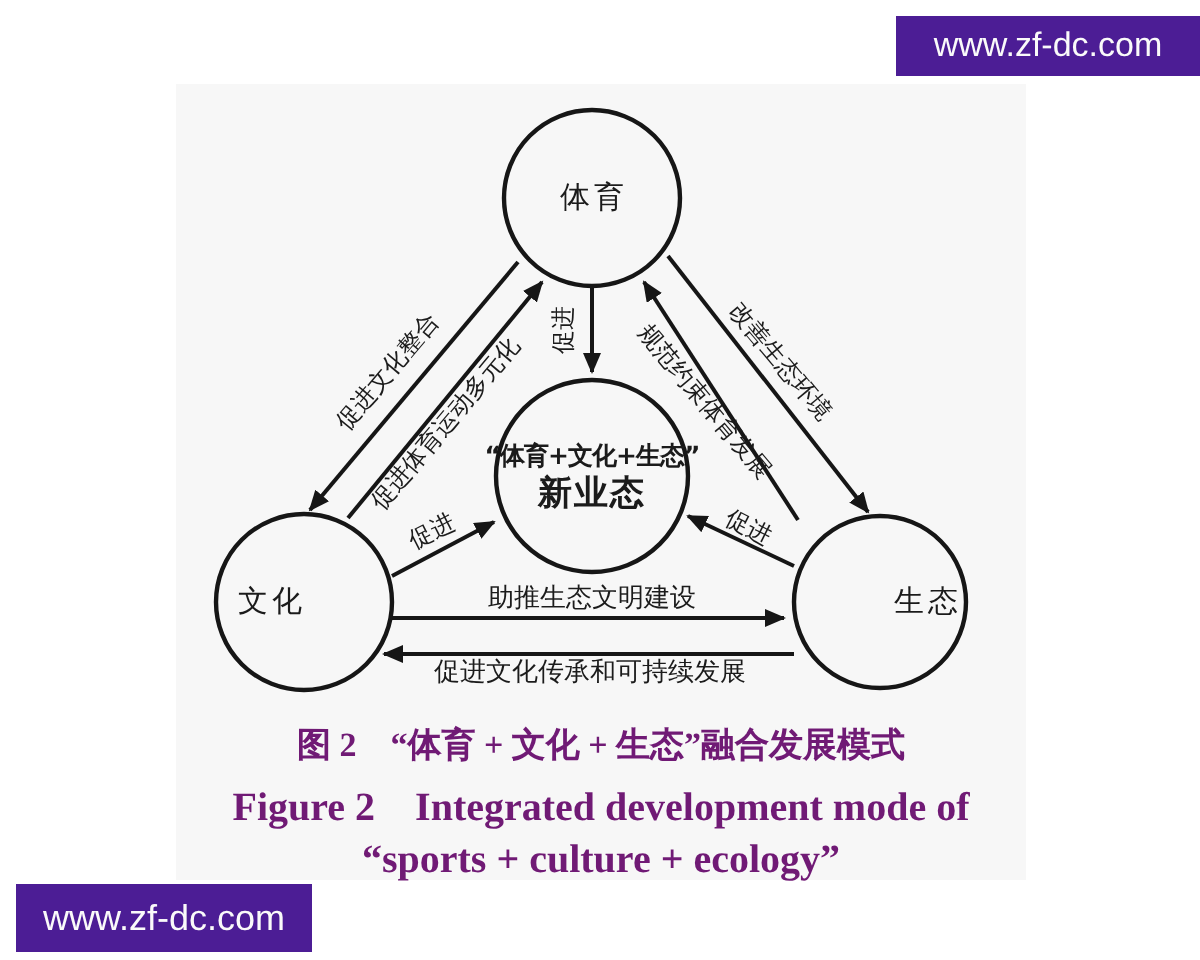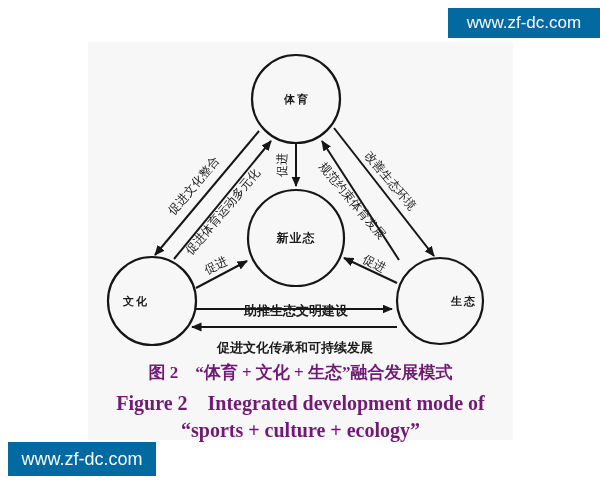--- a/index.html
+++ b/index.html
@@ -11,54 +11,54 @@
   .figure-bg{
     position:absolute;left:88px;top:42px;width:425px;height:398px;
     background:#f7f7f7;
   }
   svg.diagram{position:absolute;left:0;top:0;width:600px;height:480px;}
   .lbl{
     position:absolute;white-space:nowrap;color:#1b1b1b;
     transform:translate(-50%,-50%);
     font-family:"DejaVu Sans","Liberation Sans",sans-serif;
   }
-  .node-lbl{font-size:11px;font-weight:700;letter-spacing:2px;}
+  .node-lbl{font-size:15px;font-weight:400;letter-spacing:2px;}
   .edge-lbl{font-size:12px;font-weight:500;}
-  .edge-lbl-h{font-size:13px;font-weight:700;margin-top:12px;}
+  .edge-lbl-h{font-size:13px;font-weight:400;}
   
   .p-sports{left:297px;top:99px;}
   .p-culture{left:136px;top:301px;}
   .p-ecology{left:464px;top:301px;}
   .p-center{
     left:296px;top:239px;display:flex;flex-direction:column;align-items:center;
     font-weight:700;line-height:1.3;
   }
   .p-center .c1{font-size:12.5px;letter-spacing:-0.5px;}
-  .p-center .c2{font-size:12px;letter-spacing:1px;}
+  .p-center .c2{font-size:17px;letter-spacing:1px;}
   
   .p-scul{left:194px;top:186px;transform:translate(-50%,-50%) rotate(-50deg);}
   .p-culs{left:223px;top:212px;transform:translate(-50%,-50%) rotate(-50deg);}
   .p-seco{left:390px;top:181px;transform:translate(-50%,-50%) rotate(50deg);}
   .p-ecos{left:352px;top:201px;transform:translate(-50%,-50%) rotate(50deg);}
   .p-scen{left:282px;top:165px;transform:translate(-50%,-50%) rotate(-90deg);}
   .p-ccen{left:216px;top:266px;transform:translate(-50%,-50%) rotate(-27deg);}
   .p-ecen{left:374px;top:264px;transform:translate(-50%,-50%) rotate(27deg);}
   .p-cue{left:296px;top:299px;}
   .p-ecu{left:295px;top:336px;}
   
   .caption{
     position:absolute;left:88px;width:425px;text-align:center;color:#701a75;
     font-family:"Liberation Serif","DejaVu Serif",serif;font-weight:700;
   }
   .cap-zh{top:361px;font-size:17px;}
   .cap-en1{top:390px;font-size:20px;}
   .cap-en2{top:419px;font-size:20px;}
   
   .wm{
-    position:absolute;background:#0369a1;color:#fafafa;
+    position:absolute;background:#4c1d95;color:#fafafa;
     display:flex;align-items:center;justify-content:center;
     font-family:"Liberation Sans","DejaVu Sans",sans-serif;
   }
   .wm-top{left:448px;top:8px;width:152px;height:30px;font-size:17px;}
   .wm-bottom{left:8px;top:442px;width:148px;height:34px;font-size:18px;}
 </style>
 </head>
 <body>
 
 <div class="figure-bg"></div>
@@ -87,20 +87,21 @@
     <circle cx="296" cy="238" r="48"></circle>
     <circle cx="152" cy="301" r="44"></circle>
     <circle cx="440" cy="301" r="43"></circle>
   </g>
 </svg>
 
 <div class="lbl node-lbl p-sports">体育</div>
 <div class="lbl node-lbl p-culture">文化</div>
 <div class="lbl node-lbl p-ecology">生态</div>
 <div class="lbl p-center">
+  <span class="c1">“体育+文化+生态”</span>
   <span class="c2">新业态</span>
 </div>
 
 <div class="lbl edge-lbl p-scul">促进文化整合</div>
 <div class="lbl edge-lbl p-culs">促进体育运动多元化</div>
 <div class="lbl edge-lbl p-seco">改善生态环境</div>
 <div class="lbl edge-lbl p-ecos">规范约束体育发展</div>
 <div class="lbl edge-lbl p-scen">促进</div>
 <div class="lbl edge-lbl p-ccen">促进</div>
 <div class="lbl edge-lbl p-ecen">促进</div>

